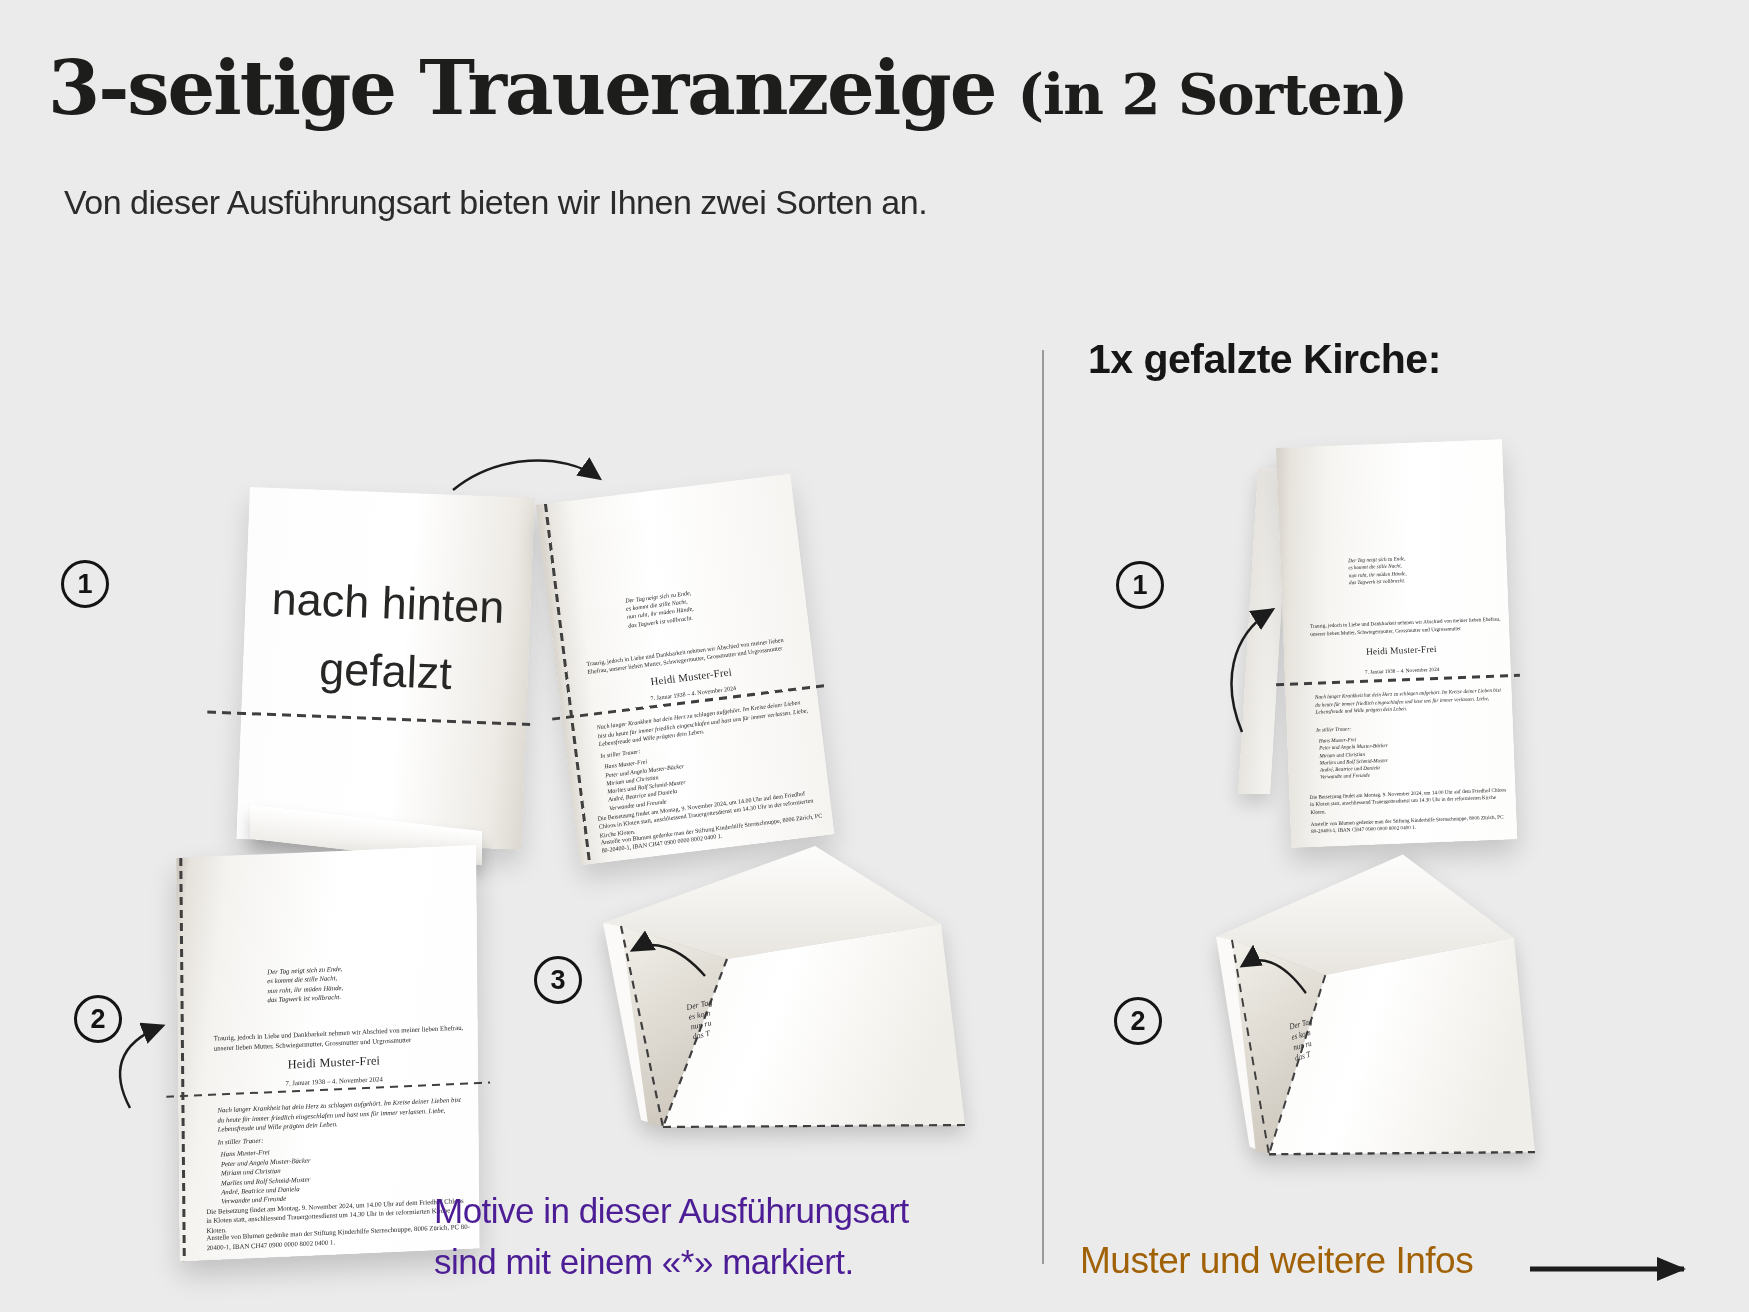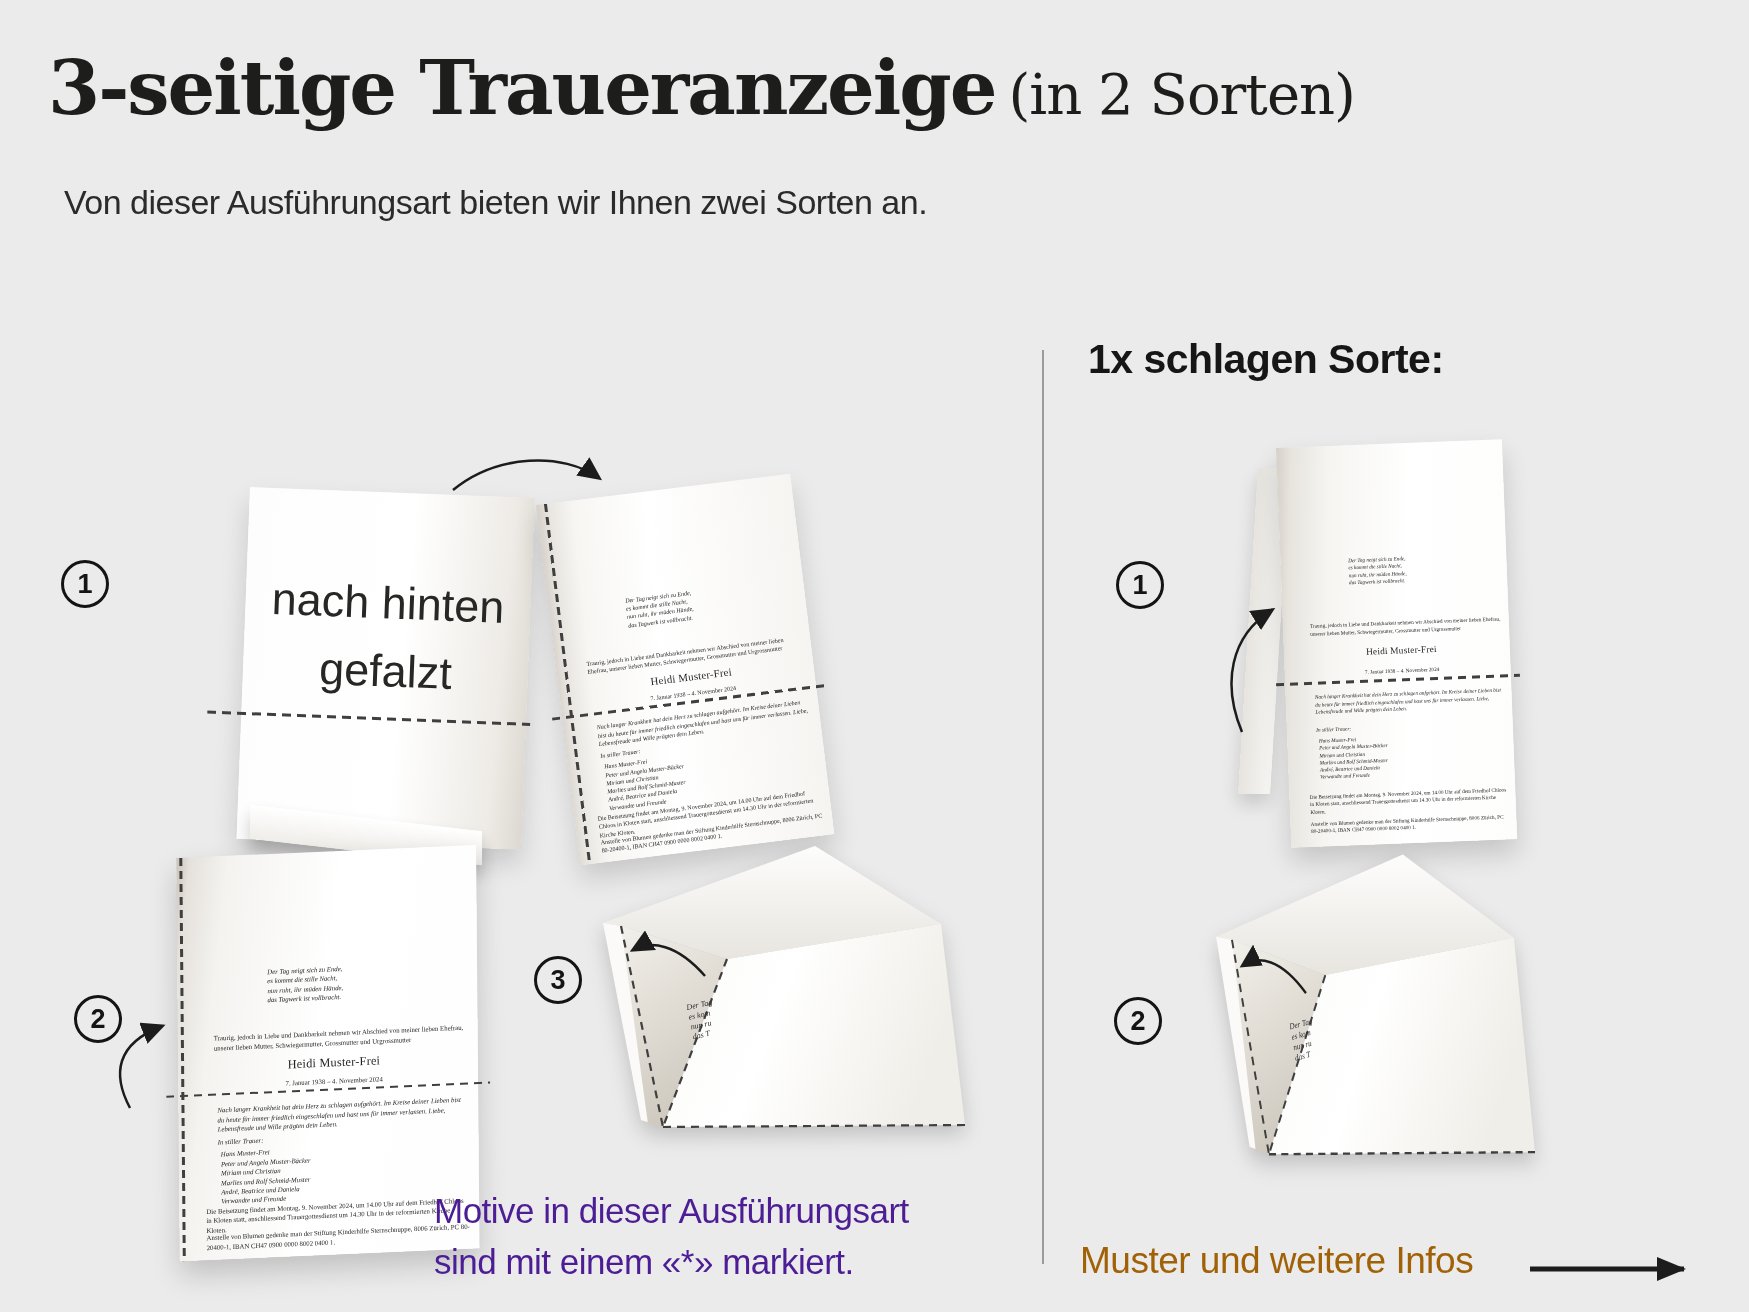--- a/index.html
+++ b/index.html
@@ -2,21 +2,21 @@
 <html><head>
 <meta charset="utf-8">
 <style>
   html,body{margin:0;padding:0;background:#dddddd;}
   .canvas{position:relative;width:1749px;height:1312px;background:#ebebeb;overflow:hidden;
           font-family:"Liberation Sans",sans-serif;color:#1d1d1b;}
 
   
   .title{position:absolute;left:48px;top:44px;font-family:"DejaVu Serif",serif;font-weight:700;
          font-size:75px;letter-spacing:-2px;color:#1d1d1b;white-space:nowrap;}
-  .title .suffix{font-weight:400;font-size:56px;letter-spacing:-1px;margin-left:13px;}
+  .title .suffix{font-weight:700;font-size:56px;letter-spacing:-1px;margin-left:22px;}
   .subtitle{position:absolute;left:64px;top:183px;font-size:34px;color:#2b2b2b;letter-spacing:-0.5px;}
 
   .colhead{position:absolute;top:336px;font-size:41px;font-weight:700;letter-spacing:-0.5px;color:#161616;}
   .colhead.lft{left:48px;} .colhead.rgt{left:1088px;}
   .divider{position:absolute;left:1042px;top:350px;width:2px;height:914px;background:#9b9b9b;}
 
   
   .stepnum{position:absolute;width:42px;height:42px;border:3.5px solid #141414;border-radius:50%;
            display:flex;align-items:center;justify-content:center;
            font-size:27px;font-weight:700;color:#141414;background:transparent;}
@@ -97,21 +97,21 @@
         <stop offset="1" stop-color="#e8e5df"></stop>
     </linearGradient>
   </defs>
 </svg>
 
 <div class="canvas">
 
   <div class="title"><span>3-seitige Traueranzeige</span><span class="suffix">(in 2 Sorten)</span></div>
   <div class="subtitle">Von dieser Ausführungsart bieten wir Ihnen zwei Sorten an.</div>
 
-  <div class="colhead rgt">1x schlagen Sorte:</div>
+  <div class="colhead rgt">1x gefalzte Kirche:</div>
   <div class="divider"></div>
 
   <div class="stepnum" style="left:61px;top:560px;">1</div>
 
   <svg style="left:445px;top:448px;" width="170" height="55" viewBox="0 0 170 55">
     <path class="arr" d="M 8,42 C 52,6 118,4 154,30" marker-end="url(#ah)"></path>
   </svg>
 
   <div class="panel" id="l1-left">
     <div class="foldnote">

